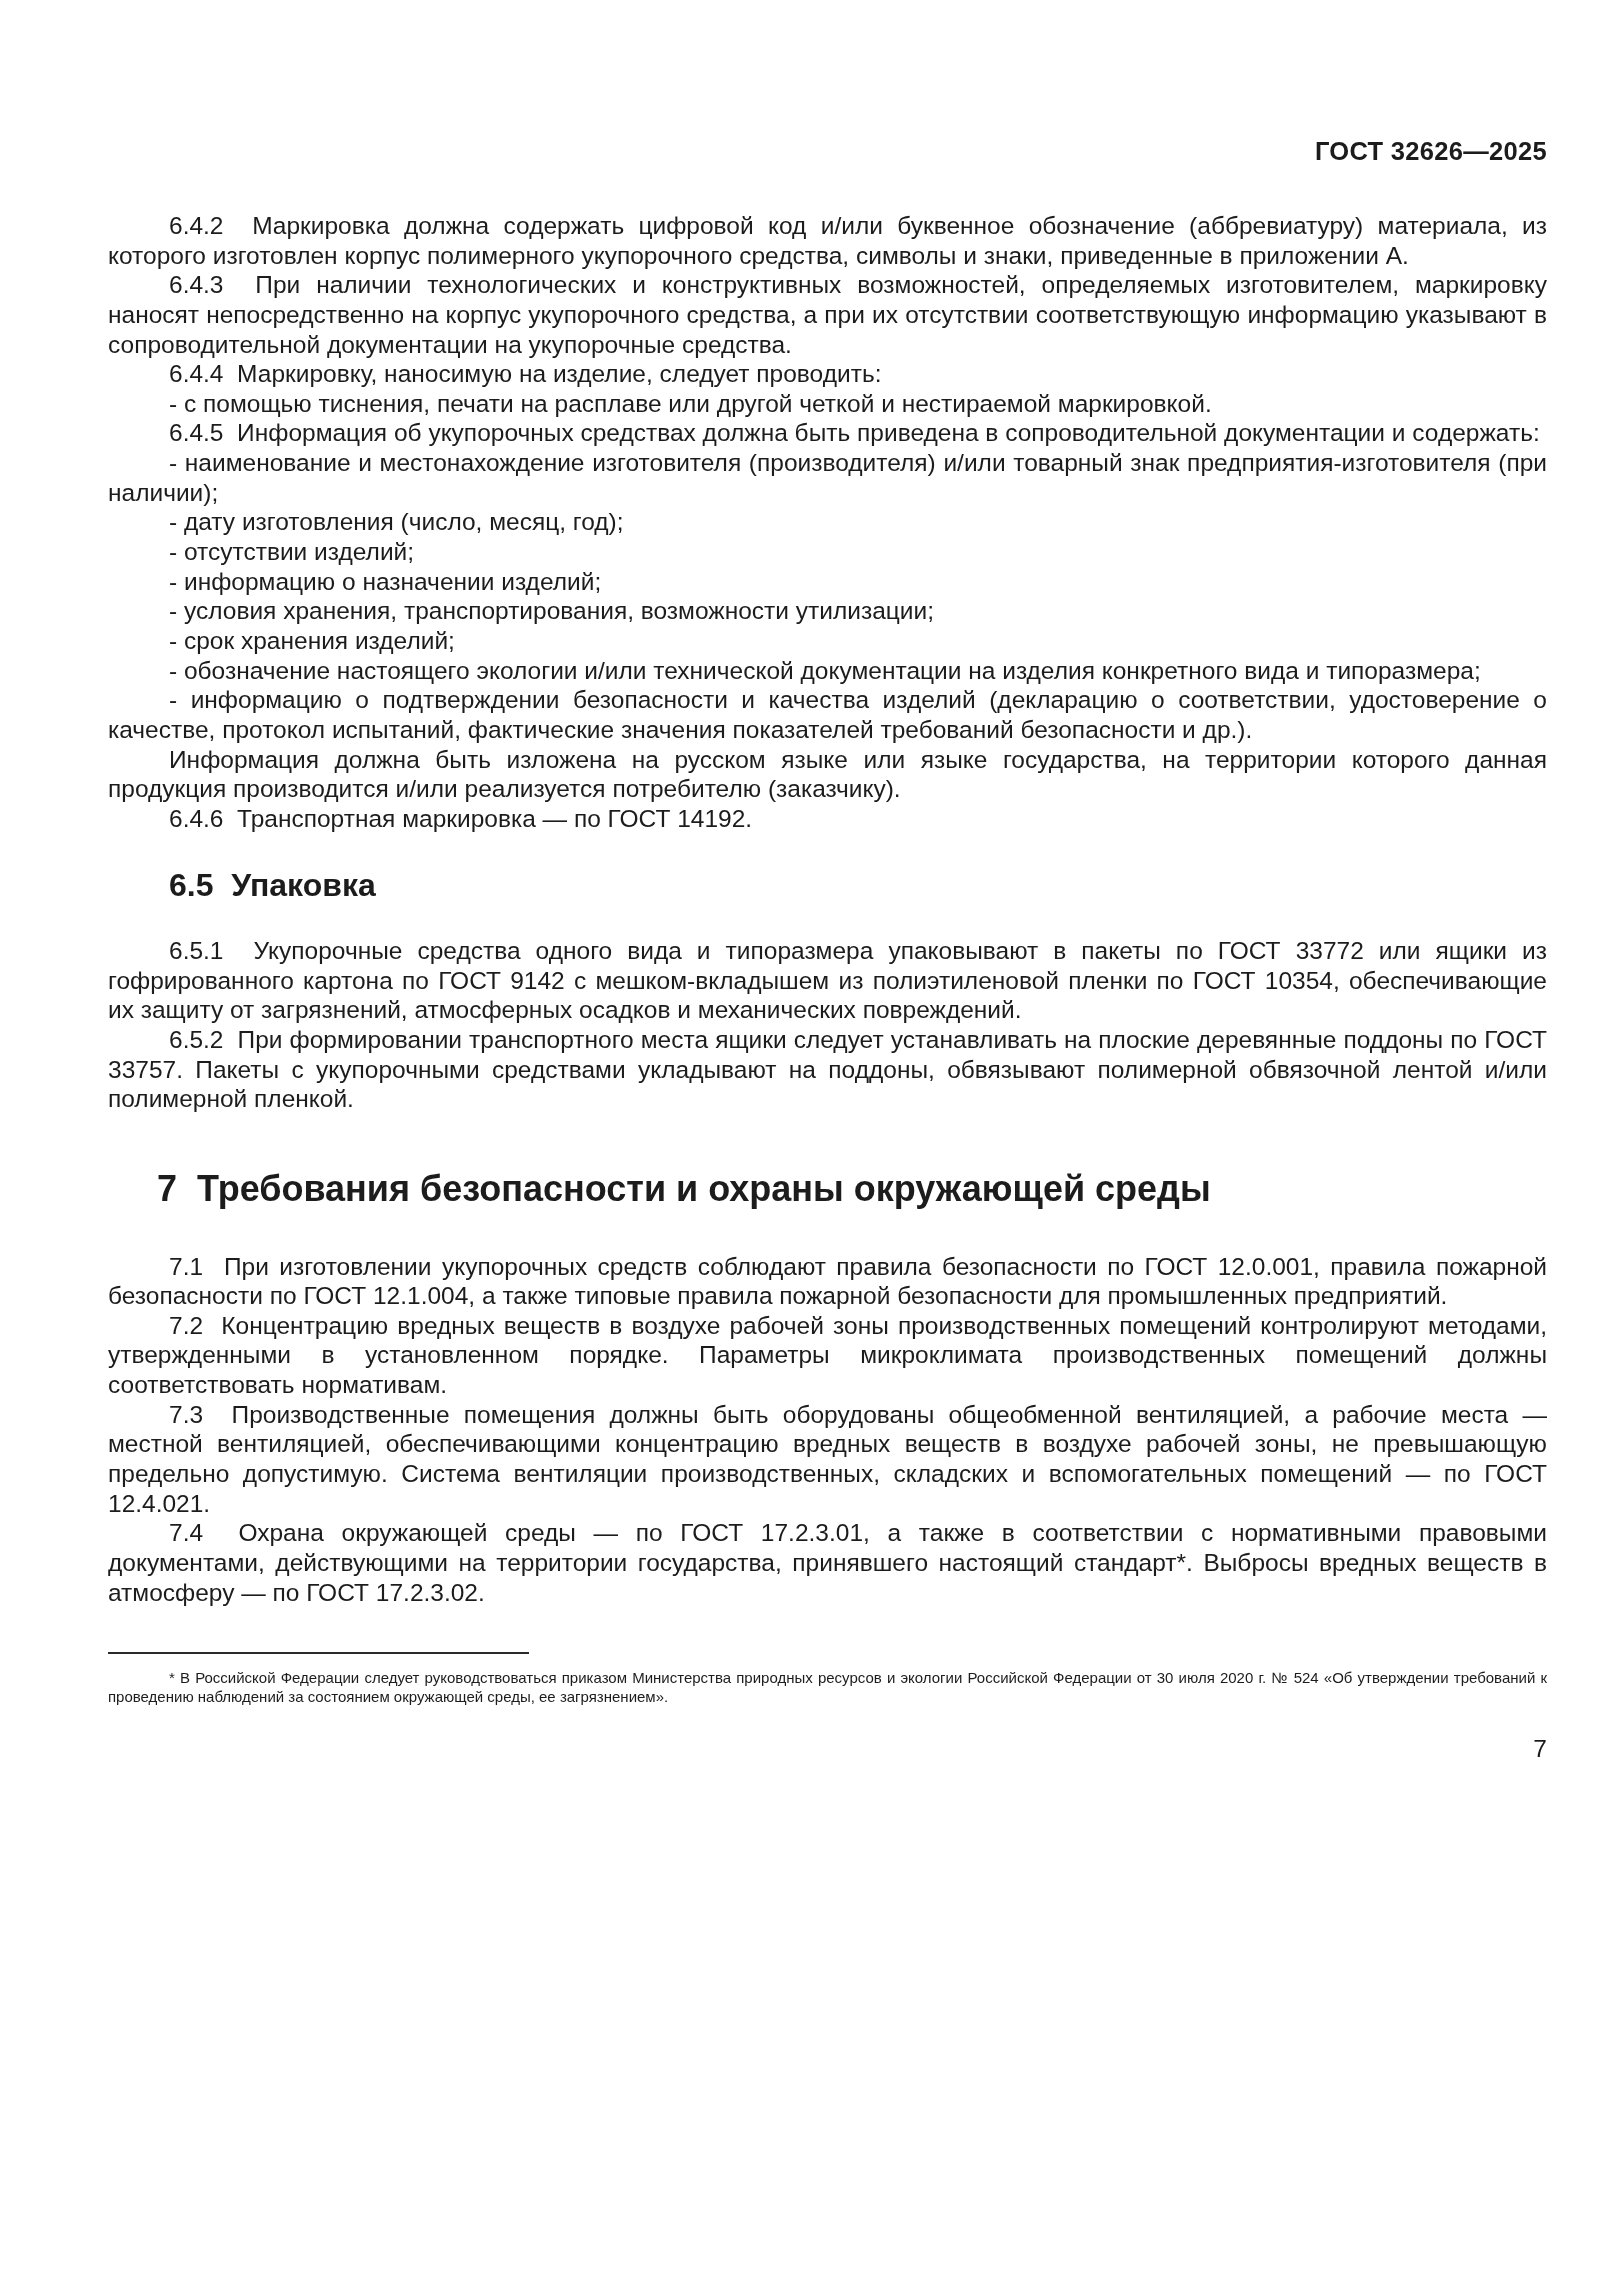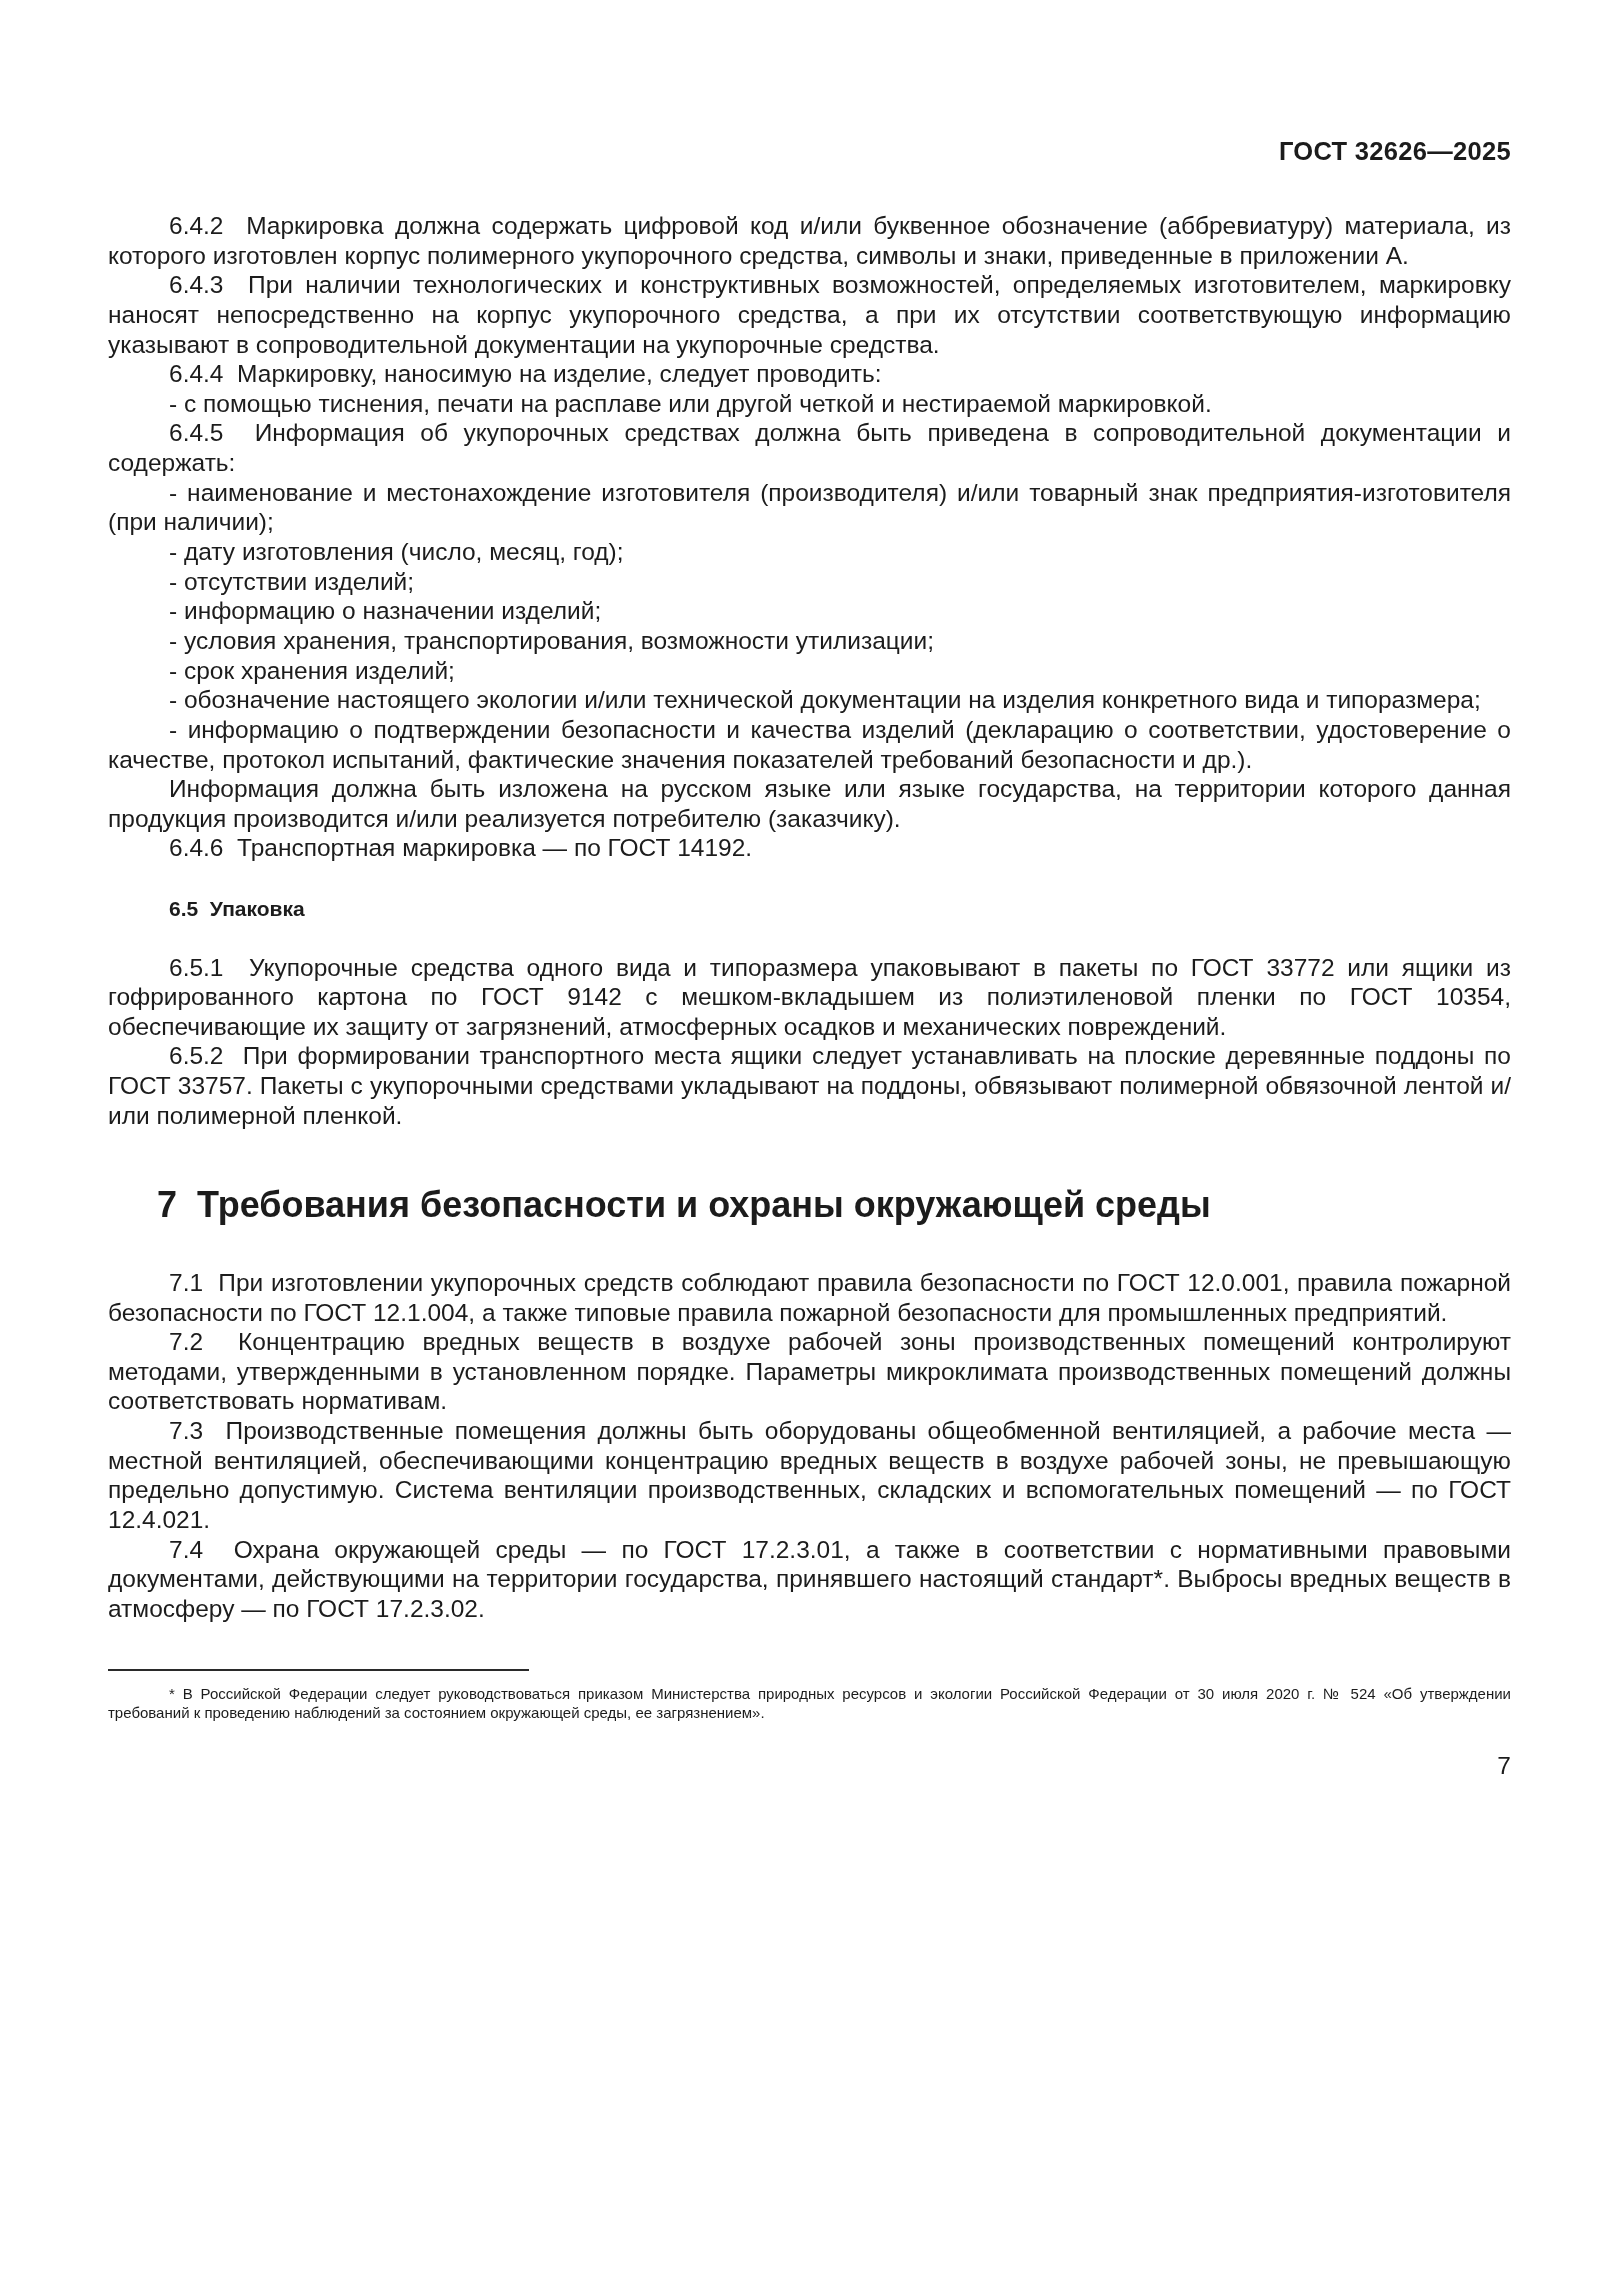--- a/index.html
+++ b/index.html
@@ -8,39 +8,39 @@
     width: 1621px;
     height: 2293px;
     position: relative;
     overflow: hidden;
     color: #1c1c1c;
     font-family: "Liberation Sans", "DejaVu Sans", sans-serif;
   }
   .page {
     width: 100%;
     height: 100%;
-    padding: 137px 110px 59px 108px;
+    padding: 137px 74px 59px 108px;
   }
   .doc-header {
     font-size: 25.5px;
     font-weight: bold;
     text-align: right;
     letter-spacing: 0.3px;
     margin-bottom: 45px;
   }
   .body-text {
     font-size: 24.5px;
     line-height: 1.21;
     text-align: justify;
   }
   .para {
     text-indent: 61px;
   }
   .subheading {
-    font-size: 21px;
+    font-size: 32px;
     font-weight: bold;
     text-indent: 61px;
     text-align: left;
     margin: 33px 0 31px 0;
   }
   .section-heading {
     font-size: 36px;
     font-weight: bold;
     text-indent: 49px;
     text-align: left;

